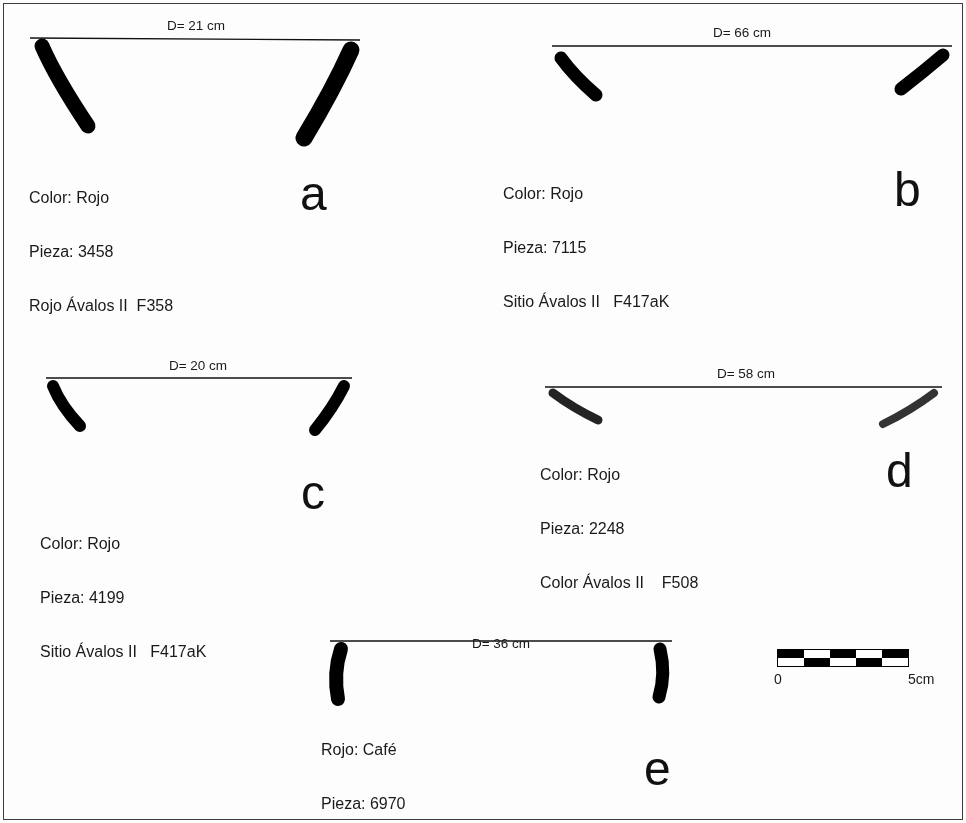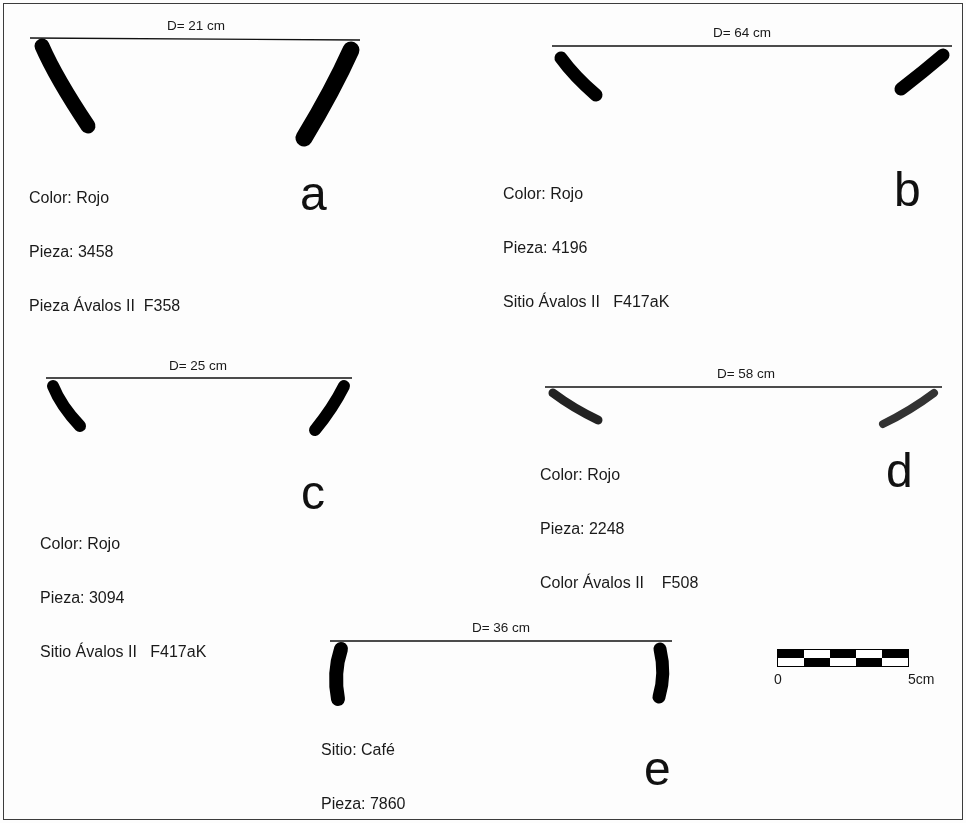--- a/index.html
+++ b/index.html
@@ -79,52 +79,52 @@
 
     <line x1="330" y1="641" x2="672" y2="641" stroke="#111" stroke-width="1.3"></line>
     <path d="M 341 649 Q 333 673 338 699" fill="none" stroke="#000" stroke-width="14" stroke-linecap="round"></path>
     <path d="M 660 649 Q 666 674 659 697" fill="none" stroke="#000" stroke-width="13" stroke-linecap="round"></path>
   </svg>
 
   <div class="diam-label" style="left:196px;top:18px">D= 21 cm</div>
   <div class="meta" style="left:29px;top:153px">
     <div>Color: Rojo</div>
     <div>Pieza: 3458</div>
-    <div>Pieza Ávalos II  F358</div>
+    <div>Rojo Ávalos II  F358</div>
   </div>
   <div class="letter" style="left:300px;top:170px">a</div>
 
-  <div class="diam-label" style="left:742px;top:25px">D= 64 cm</div>
+  <div class="diam-label" style="left:742px;top:25px">D= 66 cm</div>
   <div class="meta" style="left:503px;top:149px">
     <div>Color: Rojo</div>
-    <div>Pieza: 4196</div>
+    <div>Pieza: 7115</div>
     <div>Sitio Ávalos II   F417aK</div>
   </div>
   <div class="letter" style="left:894px;top:166px">b</div>
 
-  <div class="diam-label" style="left:198px;top:358px">D= 25 cm</div>
+  <div class="diam-label" style="left:198px;top:358px">D= 20 cm</div>
   <div class="meta" style="left:40px;top:499px">
     <div>Color: Rojo</div>
-    <div>Pieza: 3094</div>
+    <div>Pieza: 4199</div>
     <div>Sitio Ávalos II   F417aK</div>
   </div>
   <div class="letter" style="left:301px;top:469px">c</div>
 
   <div class="diam-label" style="left:746px;top:366px">D= 58 cm</div>
   <div class="meta" style="left:540px;top:430px">
     <div>Color: Rojo</div>
     <div>Pieza: 2248</div>
     <div>Color Ávalos II    F508</div>
   </div>
   <div class="letter" style="left:886px;top:447px">d</div>
 
-  <div class="diam-label" style="left:501px;top:620px">D= 36 cm</div>
+  <div class="diam-label" style="left:501px;top:636px">D= 36 cm</div>
   <div class="meta" style="left:321px;top:705px">
-    <div>Sitio: Café</div>
-    <div>Pieza: 7860</div>
+    <div>Rojo: Café</div>
+    <div>Pieza: 6970</div>
     
   </div>
   <div class="letter" style="left:644px;top:745px">e</div>
 
   <div class="scalebar">
     <div class="row">
       <span class="cell b"></span>
         <span class="cell w"></span>
         <span class="cell b"></span>
         <span class="cell w"></span>

